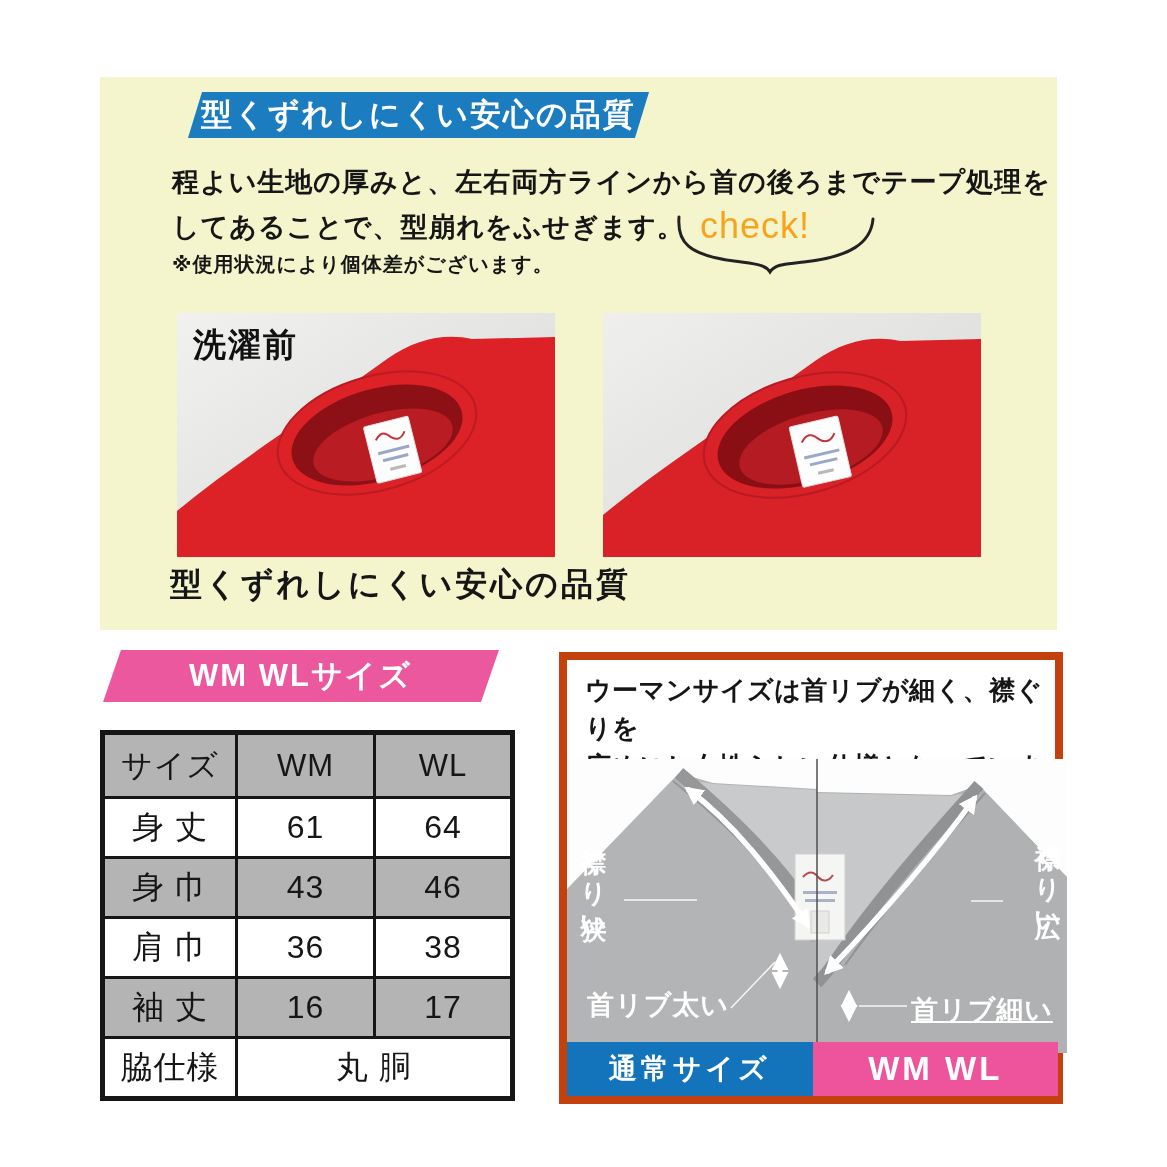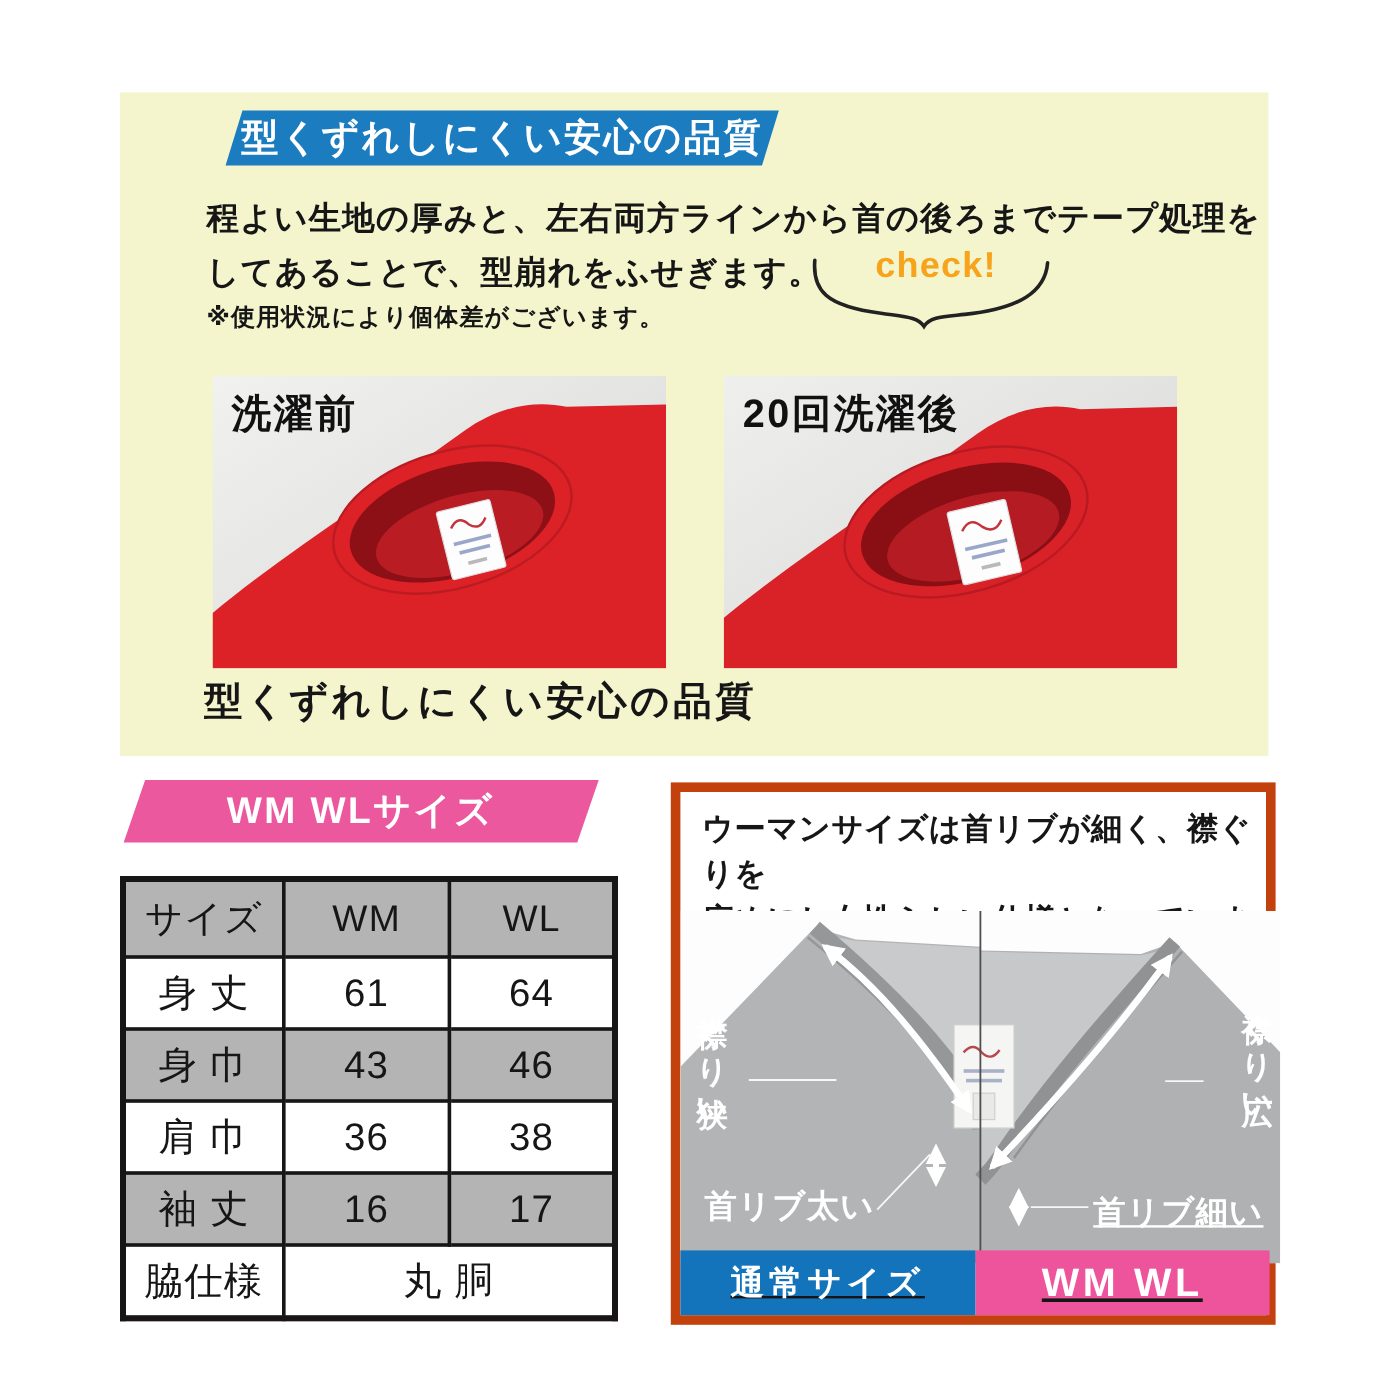--- a/index.html
+++ b/index.html
@@ -12,21 +12,21 @@
   
   #yellow-panel{left:100px;top:77px;width:957px;height:553px;background:#f4f5cd;}
 
   #top-banner{left:195px;top:92px;width:447px;height:46px;background:#1b7cc0;
     transform:skewX(-17deg);display:flex;align-items:center;justify-content:center;}
   #top-banner span{transform:skewX(17deg);color:#fff;font-weight:bold;font-size:31px;letter-spacing:2px;white-space:nowrap;}
 
   #top-paragraph{left:172px;top:160px;width:880px;font-size:27px;font-weight:bold;line-height:45px;letter-spacing:1px;}
   #top-note{left:172px;top:251px;font-size:20px;font-weight:bold;letter-spacing:1px;}
 
-  #check-label{left:700px;top:205px;width:160px;text-align:center;color:#f7a41c;font-size:30px;font-weight:bold;letter-spacing:1px;}
+  #check-label{left:700px;top:205px;width:160px;text-align:left;color:#f7a41c;font-size:36px;font-weight:normal;letter-spacing:1px;}
   #check-brace{left:672px;top:210px;}
 
   .photo{width:448px;height:244px;overflow:hidden;}
   #photo-before{left:177px;top:313px;}
   #photo-after{left:603px;top:313px;}
   .photo-label{position:absolute;left:16px;top:10px;font-size:33px;font-weight:bold;color:#111;letter-spacing:2px;}
 
   #top-caption{left:170px;top:563px;font-size:32px;font-weight:bold;letter-spacing:3px;}
 
   
@@ -45,21 +45,21 @@
   
   #woman-panel{left:559px;top:652px;width:504px;height:452px;border:8px solid #c2410c;
     background:#fff;box-sizing:border-box;}
   #woman-desc{position:absolute;left:18px;top:11px;font-size:26px;font-weight:bold;line-height:38px;letter-spacing:0.5px;}
   #woman-photo{position:absolute;left:0;top:99px;width:500px;height:294px;overflow:hidden;}
   .wp-ann{position:absolute;color:#fff;font-weight:bold;white-space:nowrap;}
   #ann-neck-narrow{left:10px;top:68px;writing-mode:vertical-rl;text-orientation:upright;font-size:26px;letter-spacing:3px;}
   #ann-neck-wide{left:464px;top:64px;writing-mode:vertical-rl;text-orientation:upright;font-size:26px;letter-spacing:3px;}
   #ann-rib-thick{left:20px;top:228px;font-size:27px;letter-spacing:1px;}
   #ann-rib-thin{left:344px;top:233px;font-size:27px;letter-spacing:1px;text-decoration:underline;}
-  #woman-bars{position:absolute;left:0;bottom:0;width:491px;height:54px;display:flex;text-decoration:underline;}
+  #woman-bars{position:absolute;left:0;bottom:0;width:491px;height:54px;display:flex;}
   .bar{width:250px;height:54px;display:flex;align-items:center;justify-content:center;color:#fff;font-weight:bold;}
   #bar-normal{background:#1474bb;font-size:28px;letter-spacing:4px;}
   #bar-wm{background:#ee549c;font-size:33px;letter-spacing:3px;}
 </style>
 </head>
 <body>
 
 <div id="canvas">
 
   <div id="yellow-panel" class="abs"></div>
@@ -118,21 +118,20 @@
       <ellipse cx="202" cy="124" rx="90" ry="47" transform="rotate(-16 202 124)" fill="#8a0f15"></ellipse>
       <ellipse cx="208" cy="134" rx="74" ry="33" transform="rotate(-16 208 134)" fill="#b51b22"></ellipse>
       <g transform="translate(214,120) rotate(-13)">
         <rect x="-26" y="-12" width="50" height="62" rx="2" fill="#fdfdfd" stroke="#ddd"></rect>
         <path d="M-17,6 q9,-11 17,0 q9,9 17,-2" fill="none" stroke="#c2333b" stroke-width="2"></path>
         <rect x="-18" y="20" width="36" height="3" fill="#9aa7c9"></rect>
         <rect x="-14" y="28" width="28" height="3" fill="#9aa7c9"></rect>
         <rect x="-8" y="38" width="16" height="3" fill="#b9b9b9"></rect>
       </g>
     </svg>
-    <div class="photo-label">20回洗濯後</div>
   </div>
 
   <div id="top-caption" class="abs">型くずれしにくい安心の品質</div>
 
   <div id="size-banner" class="abs">
     <span>WM WLサイズ</span>
   </div>
 
   <table id="size-table" class="abs">
     <colgroup>

